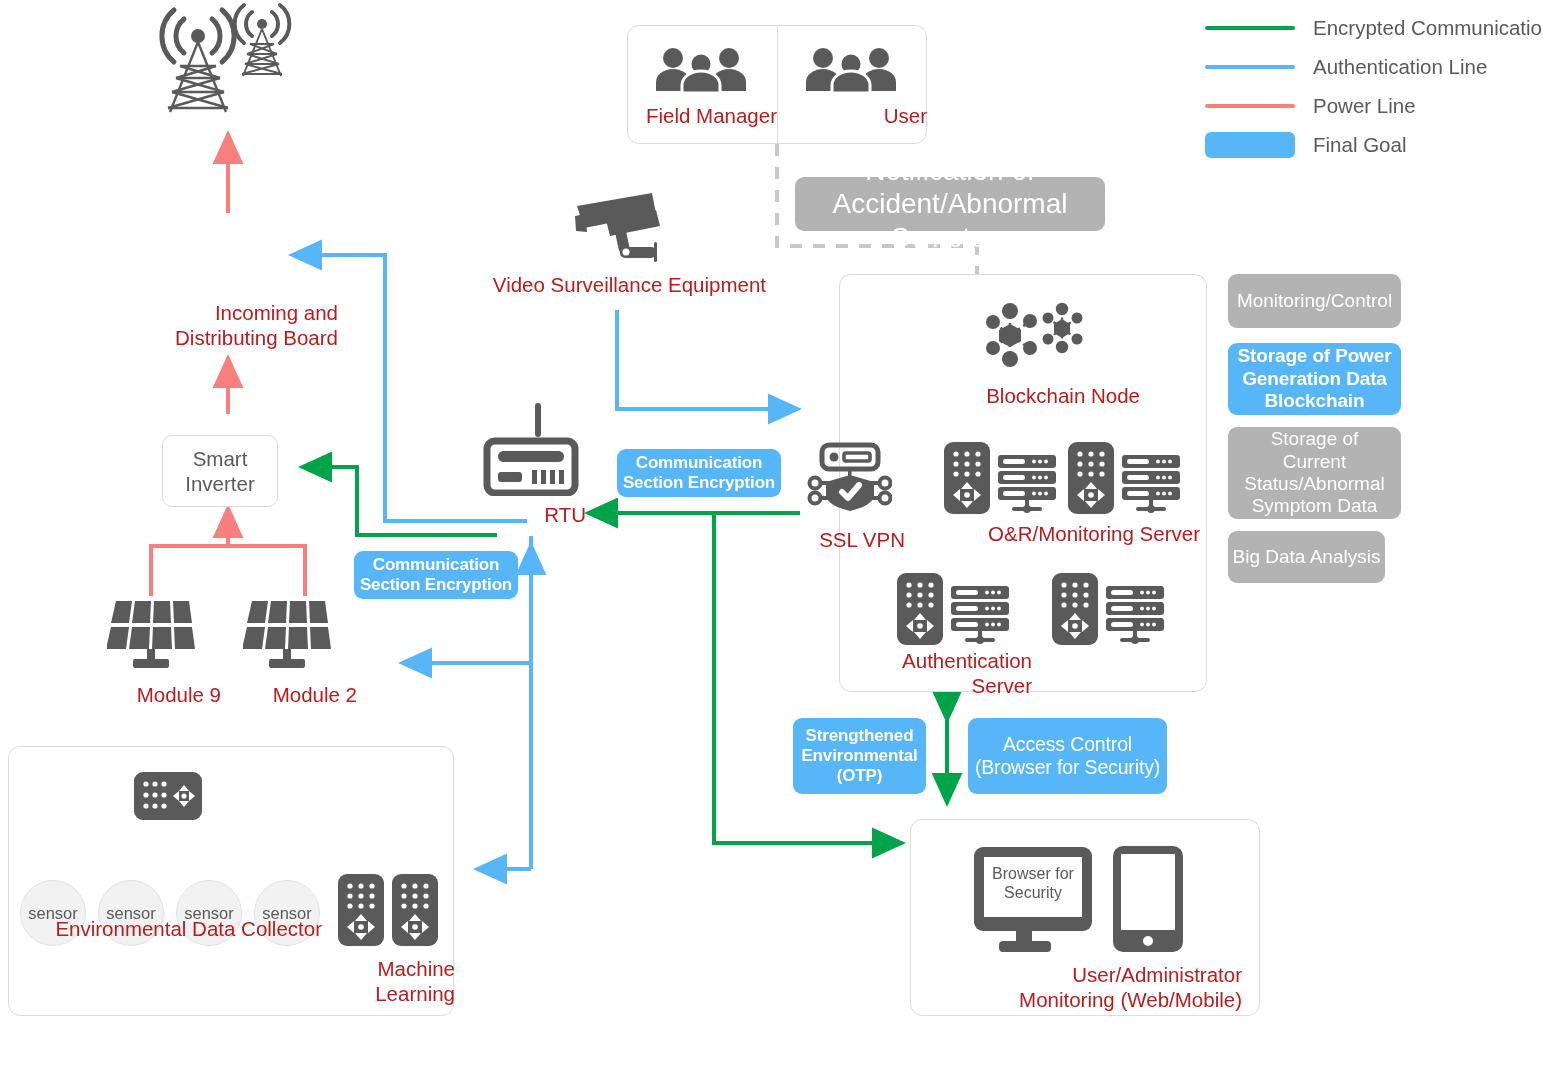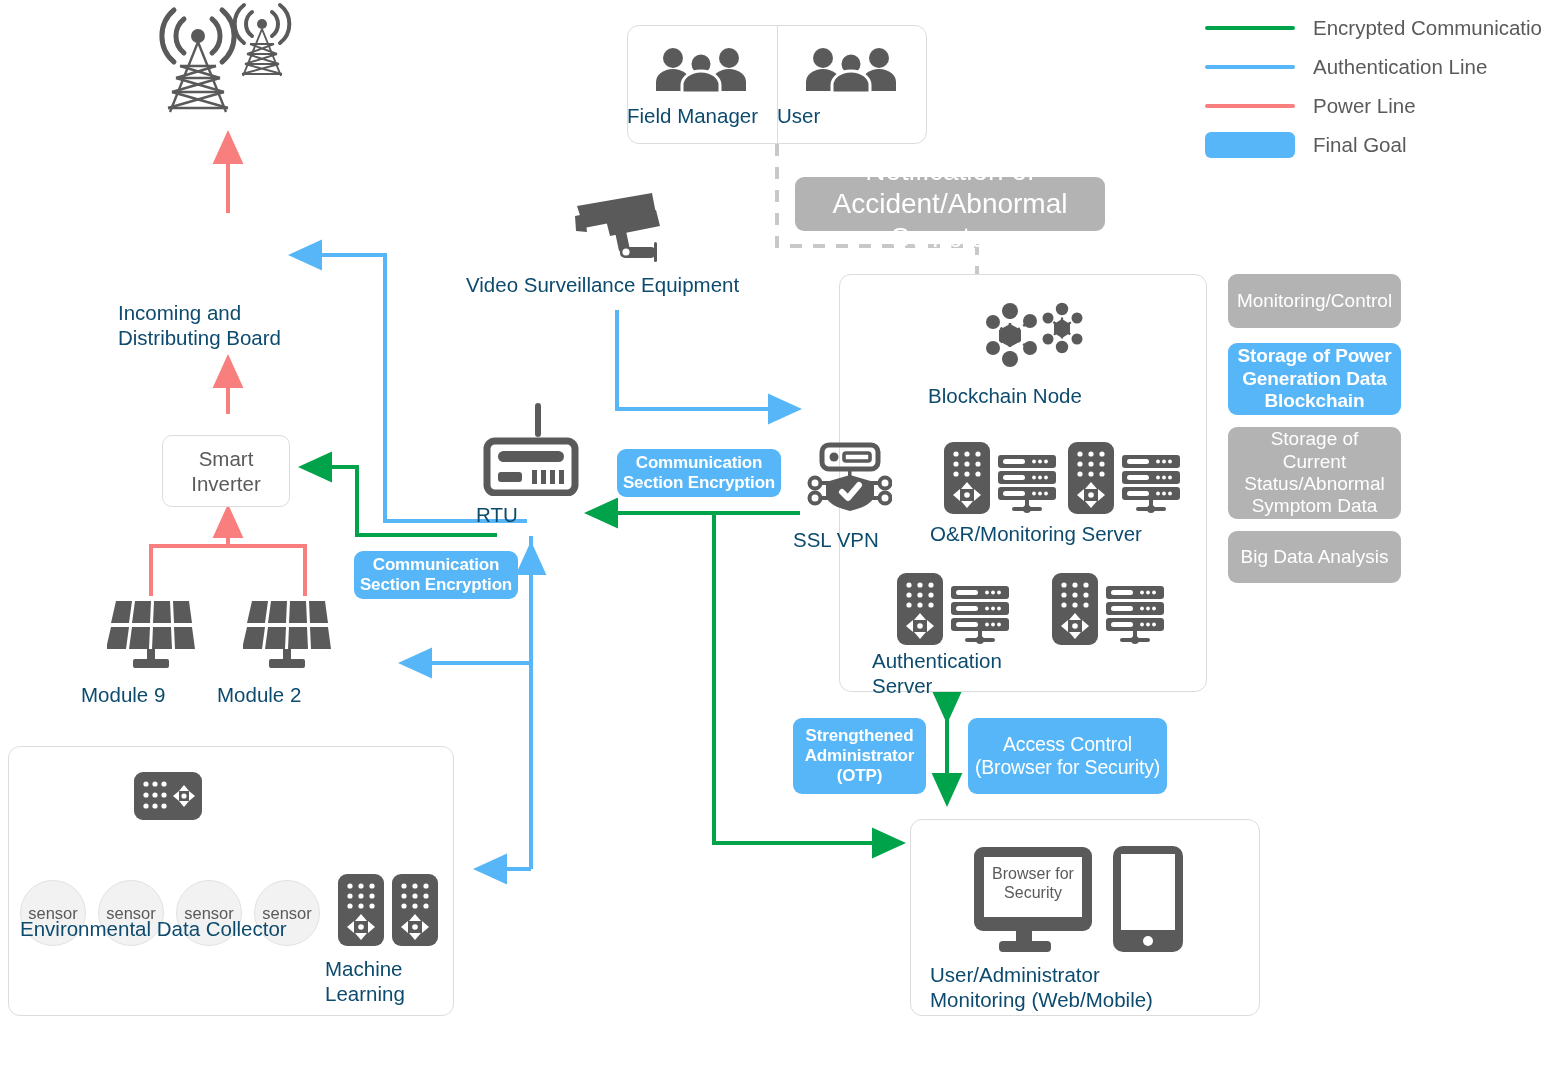--- a/index.html
+++ b/index.html
@@ -14,22 +14,22 @@
     height:1073px;
     overflow:hidden;
     background:#fff;
   }
   #wires{
     position:absolute;left:0;top:0;width:1543px;height:1073px;
     pointer-events:none;
   }
   .lbl{
     position:absolute;
-    text-align:left;
-    color:#0c4a6e;
+    text-align:right;
+    color:#b91c1c;
     line-height:1.22;
     white-space:pre-line;
   }
   .f20{font-size:20.5px;}
 
   
   .card{
     position:absolute;
     border:1px solid #dcdcdc;
     border-radius:12px;
@@ -220,21 +220,21 @@
         <path d="M32,29 L13,76 M32,29 L51,76"></path>
         <path d="M20,44 L44,44 M17,54 L47,54 M15,64 L49,64 M12,74 L52,74"></path>
         <path d="M20,44 L47,54 M44,44 L17,54 M17,54 L49,64 M47,54 L15,64 M15,64 L52,74 M49,64 L12,74"></path>
       </g>
     </svg>
   </div>
 
   <div class="lbl f20" style="left:118px;top:300px;width:220px;">Incoming and
 Distributing Board</div>
 
-  <div class="smartinv" style="left:162px;top:435px;width:128px;height:72px;">Smart
+  <div class="smartinv" style="left:162px;top:435px;width:116px;height:72px;">Smart
 Inverter</div>
 
   <div class="icon" style="left:107px;top:597px;">
     <svg width="88" height="76" viewBox="0 0 88 76">
       <g fill="#5a5a5a">
         <path d="M9,4 h16 l-3,22 h-18 z"></path>
           <path d="M28,4 h16 l-1,22 h-18 z"></path>
         <path d="M47,4 h16 l1,22 h-18 z"></path>
           <path d="M66,4 h16 l3,22 h-18 z"></path>
         <path d="M3,30 h18 l-3,22 h-20 z" transform="translate(1,0)"></path>
@@ -582,24 +582,24 @@
   </div>
 
   <div class="pill blue" style="left:1228px;top:343px;width:173px;height:72px;font-size:19px;">Storage of Power
 Generation Data
 Blockchain</div>
   <div class="pill gray" style="left:1228px;top:274px;width:173px;height:54px;font-size:19px;">Monitoring/Control</div>
   <div class="pill gray" style="left:1228px;top:427px;width:173px;height:92px;font-size:19px;">Storage of
 Current
 Status/Abnormal
 Symptom Data</div>
-  <div class="pill gray" style="left:1228px;top:531px;width:173px;height:52px;font-size:19px;">Big Data Analysis</div>
+  <div class="pill gray" style="left:1228px;top:531px;width:157px;height:52px;font-size:19px;">Big Data Analysis</div>
 
   <div class="pill blue" style="left:793px;top:718px;width:133px;height:76px;font-size:17px;">Strengthened
-Administrator
+Environmental
 (OTP)</div>
   <div class="pill blue" style="left:968px;top:718px;width:199px;height:76px;font-size:19.5px;font-weight:normal;">Access Control
 (Browser for Security)</div>
 
   <div class="card" style="left:910px;top:819px;width:350px;height:197px;"></div>
 
   <div class="icon" style="left:972px;top:845px;">
     <svg width="122" height="108" viewBox="0 0 122 108">
       <g fill="#5a5a5a">
         <rect x="2" y="2" width="118" height="84" rx="9"></rect>

